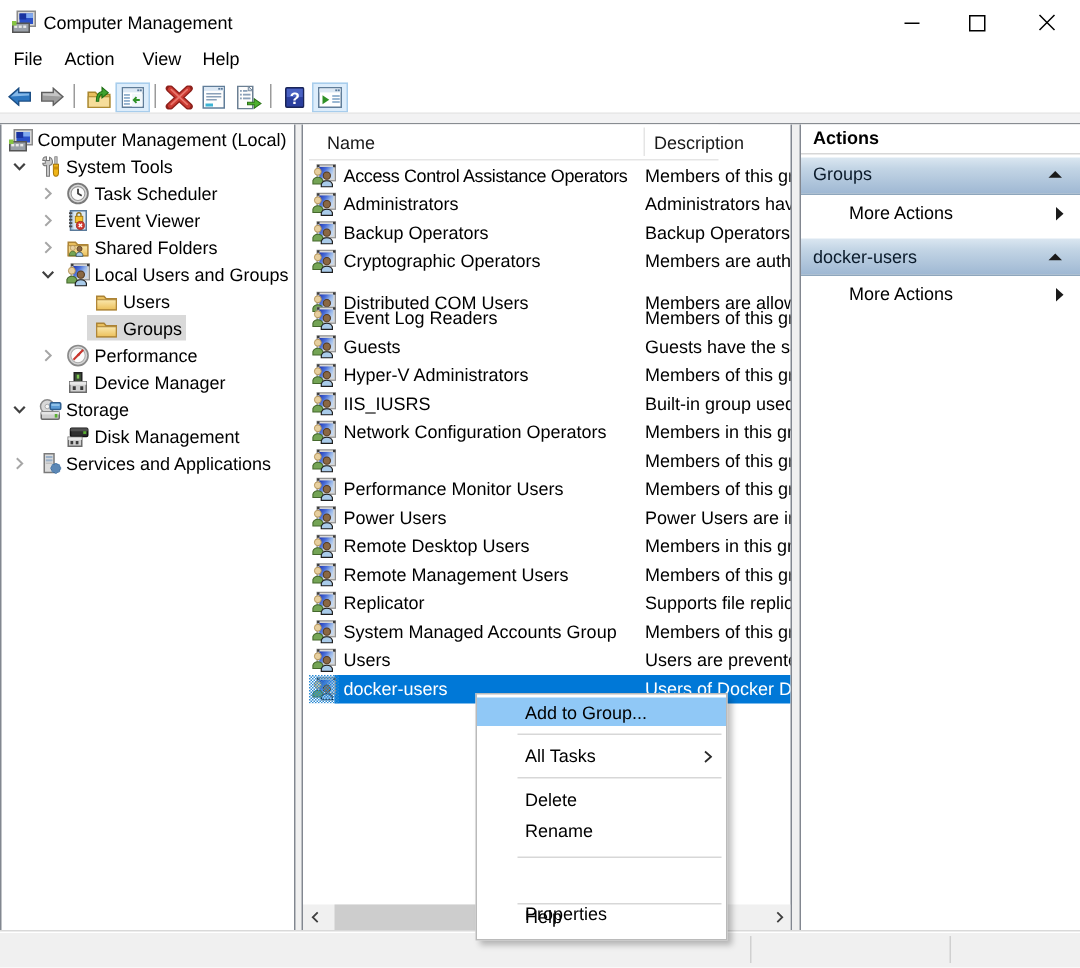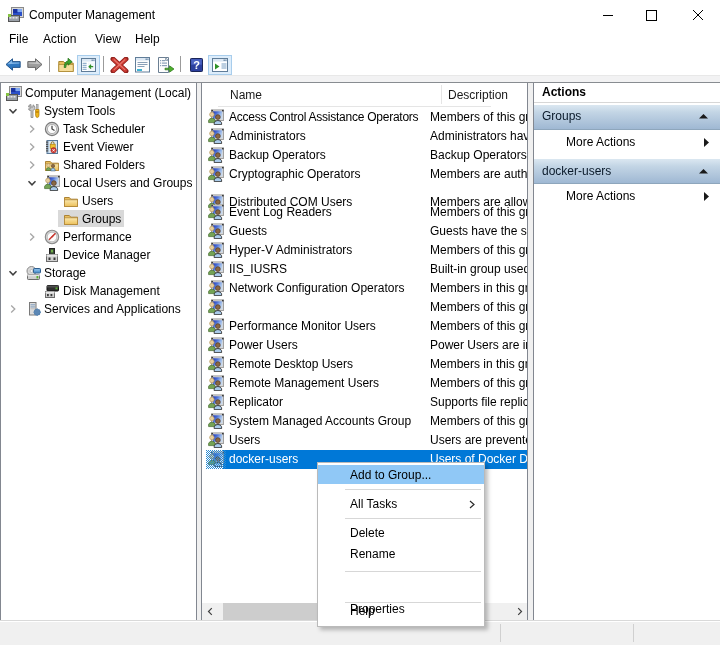--- a/index.html
+++ b/index.html
@@ -344,21 +344,21 @@
       <g stroke="#5b87b5" stroke-width="1.4">
             <path d="M11.2 7.6 L11.2 14.8 M7.6 11.2 L14.8 11.2 M8.7 8.7 L13.7 13.7 M13.7 8.7 L8.7 13.7"></path>
           </g>
     </svg>
     <span class="txt" style="left:43px">Services and Applications</span>
   </div>
 </div>
 
 <div class="abs" id="list" style="left:201px;top:83px;width:327px;height:537px;background:#fff;border-left:1px solid #828790;border-right:1px solid #828790;overflow:hidden;box-sizing:border-box;">
 
-  <div class="abs" style="left:16px;top:0;width:273px;height:23px;background:#fff;border-bottom:1px solid #e5e5e5;">
+  <div class="abs" style="left:4px;top:0;width:273px;height:23px;background:#fff;border-bottom:1px solid #e5e5e5;">
     <div class="txt" style="left:12px;top:0;line-height:24px;color:#191919;">Name</div>
     <div class="abs" style="left:223px;top:2px;width:1px;height:19px;background:#e5e5e5;"></div>
     <div class="txt" style="left:230px;top:0;line-height:24px;color:#191919;">Description</div>
   </div>
   <div class="lrow" style="top:25px;">
     <svg class="ic" style="left:6px;top:1px" width="16" height="16">
           <use href="#i-grp"></use>
         </svg>
     <span class="txt" style="left:27px;letter-spacing:-0.25px;">Access Control Assistance Operators</span>
     <span class="txt" style="left:228px">Members of this group can remotely que</span>

